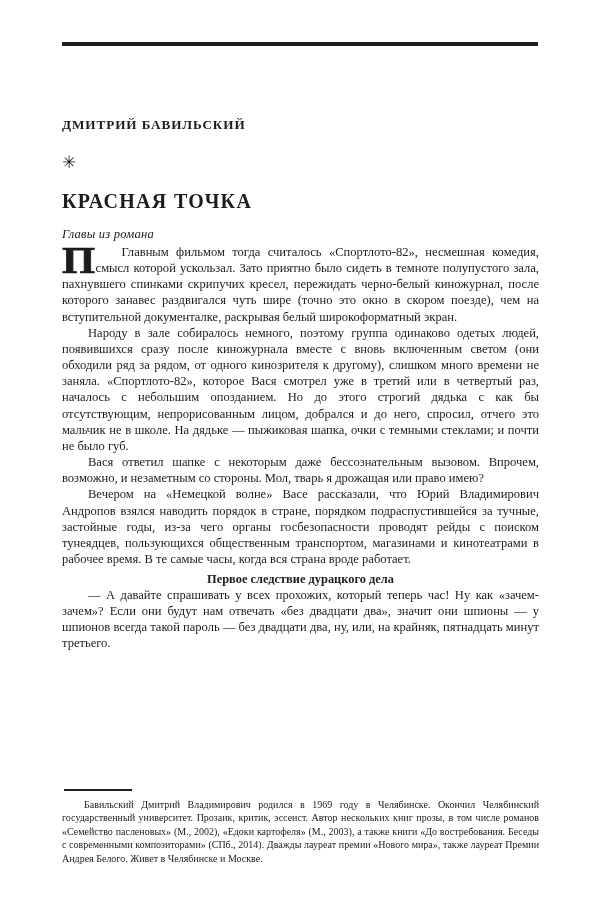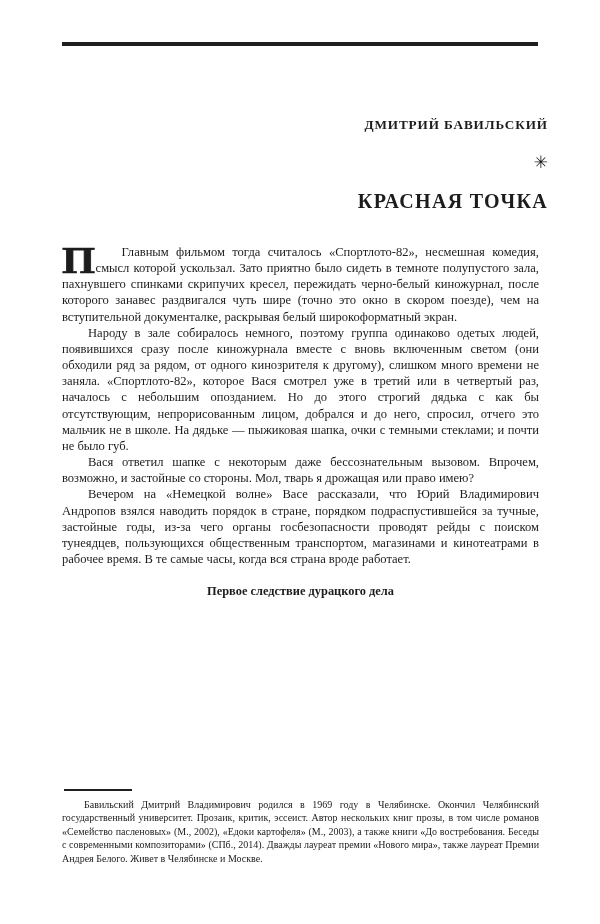--- a/index.html
+++ b/index.html
@@ -31,24 +31,24 @@
     left: 62px;
     top: 42px;
     width: 476px;
     height: 4px;
     background: #1f1f1f;
   }
 
   
   .title-block {
     position: absolute;
-    left: 72px;
+    left: 62px;
     top: 118px;
     width: 476px;
-    text-align: right;
+    text-align: left;
   }
   .author-name {
     font-size: 13.2px;
     font-weight: bold;
     letter-spacing: 0.9px;
     line-height: 1.1;
     text-transform: uppercase;
     margin: 0;
   }
   .ornament {
@@ -101,21 +101,21 @@
     font-weight: bold;
     margin: 1px 5px 0 0;
     letter-spacing: -1px;
     -webkit-text-stroke: 0.7px #1c1c1c;
     transform: scaleX(1.12);
     transform-origin: left top;
   }
 
   
   .section-heading {
-    margin: 17px 0 0 0;
+    margin: 5px 0 0 0;
     font-size: 12.4px;
     font-weight: bold;
     text-align: center;
     line-height: 1.2;
   }
   .after-heading {
     margin-top: 13px;
   }
 
   
@@ -145,37 +145,39 @@
 <body>
 
 <div class="page">
 
   <div class="top-rule"></div>
 
   <div class="title-block">
     <div class="author-name">ДМИТРИЙ БАВИЛЬСКИЙ</div>
     <div class="ornament">✳</div>
     <h1 class="book-title">КРАСНАЯ ТОЧКА</h1>
+    <div class="subtitle">Главы из романа</div>
   </div>
 
   <div class="body-text">
 
     <p class="para first"><span class="dropcap">П</span></p>
 
     <p class="para">Главным фильмом тогда считалось «Спортлото-82», несмешная комедия, смысл которой ускользал. Зато приятно было сидеть в темноте полупустого зала, пахнувшего спинками скрипучих кресел, пережидать черно-белый киножурнал, после которого занавес раздвигался чуть шире (точно это окно в скором поезде), чем на вступительной документалке, раскрывая белый широкоформатный экран.</p>
 
     <p class="para">Народу в зале собиралось немного, поэтому группа одинаково одетых людей, появившихся сразу после киножурнала вместе с вновь включенным светом (они обходили ряд за рядом, от одного кинозрителя к другому), слишком много времени не заняла. «Спортлото-82», которое Вася смотрел уже в третий или в четвертый раз, началось с небольшим опозданием. Но до этого строгий дядька с как бы отсутствующим, непрорисованным лицом, добрался и до него, спросил, отчего это мальчик не в школе. На дядьке — пыжиковая шапка, очки с темными стеклами; и почти не было губ.</p>
 
 
-    <p class="para">Вася ответил шапке с некоторым даже бессознательным вызовом. Впрочем, возможно, и застойные со стороны. Мол, тварь я дрожащая или право имею?</p>
+    <p class="para">Вася ответил шапке с некоторым даже бессознательным вызовом. Впрочем, возможно, и незаметным со стороны. Мол, тварь я дрожащая или право имею?</p>
 
     <p class="para">Вечером на «Немецкой волне» Васе рассказали, что Юрий Владимирович Андропов взялся наводить порядок в стране, порядком подраспустившейся за тучные, застойные годы, из-за чего органы госбезопасности проводят рейды с поиском тунеядцев, пользующихся общественным транспортом, магазинами и кинотеатрами в рабочее время. В те самые часы, когда вся страна вроде работает.</p>
 
     <h2 class="section-heading">Первое следствие дурацкого дела</h2>
 
+    <p class="para after-heading">— А давайте спрашивать у всех прохожих, который теперь час! Ну как «зачем-зачем»? Если они будут нам отвечать «без двадцати два», значит они шпионы — у шпионов всегда такой пароль — без двадцати два, ну, или, на крайняк, пятнадцать минут третьего.</p>
 
 
   </div>
 
   <div class="footnote-rule"></div>
 
   <div class="footnote">
     <p>Бавильский Дмитрий Владимирович родился в 1969 году в Челябинске. Окончил Челябинский государственный университет. Прозаик, критик, эссеист. Автор нескольких книг прозы, в том числе романов «Семейство пасленовых» (М., 2002), «Едоки картофеля» (М., 2003), а также книги «До востребования. Беседы с современными композиторами» (СПб., 2014). Дважды лауреат премии «Нового мира», также лауреат Премии Андрея Белого. Живет в Челябинске и Москве.</p>
   </div>
 

